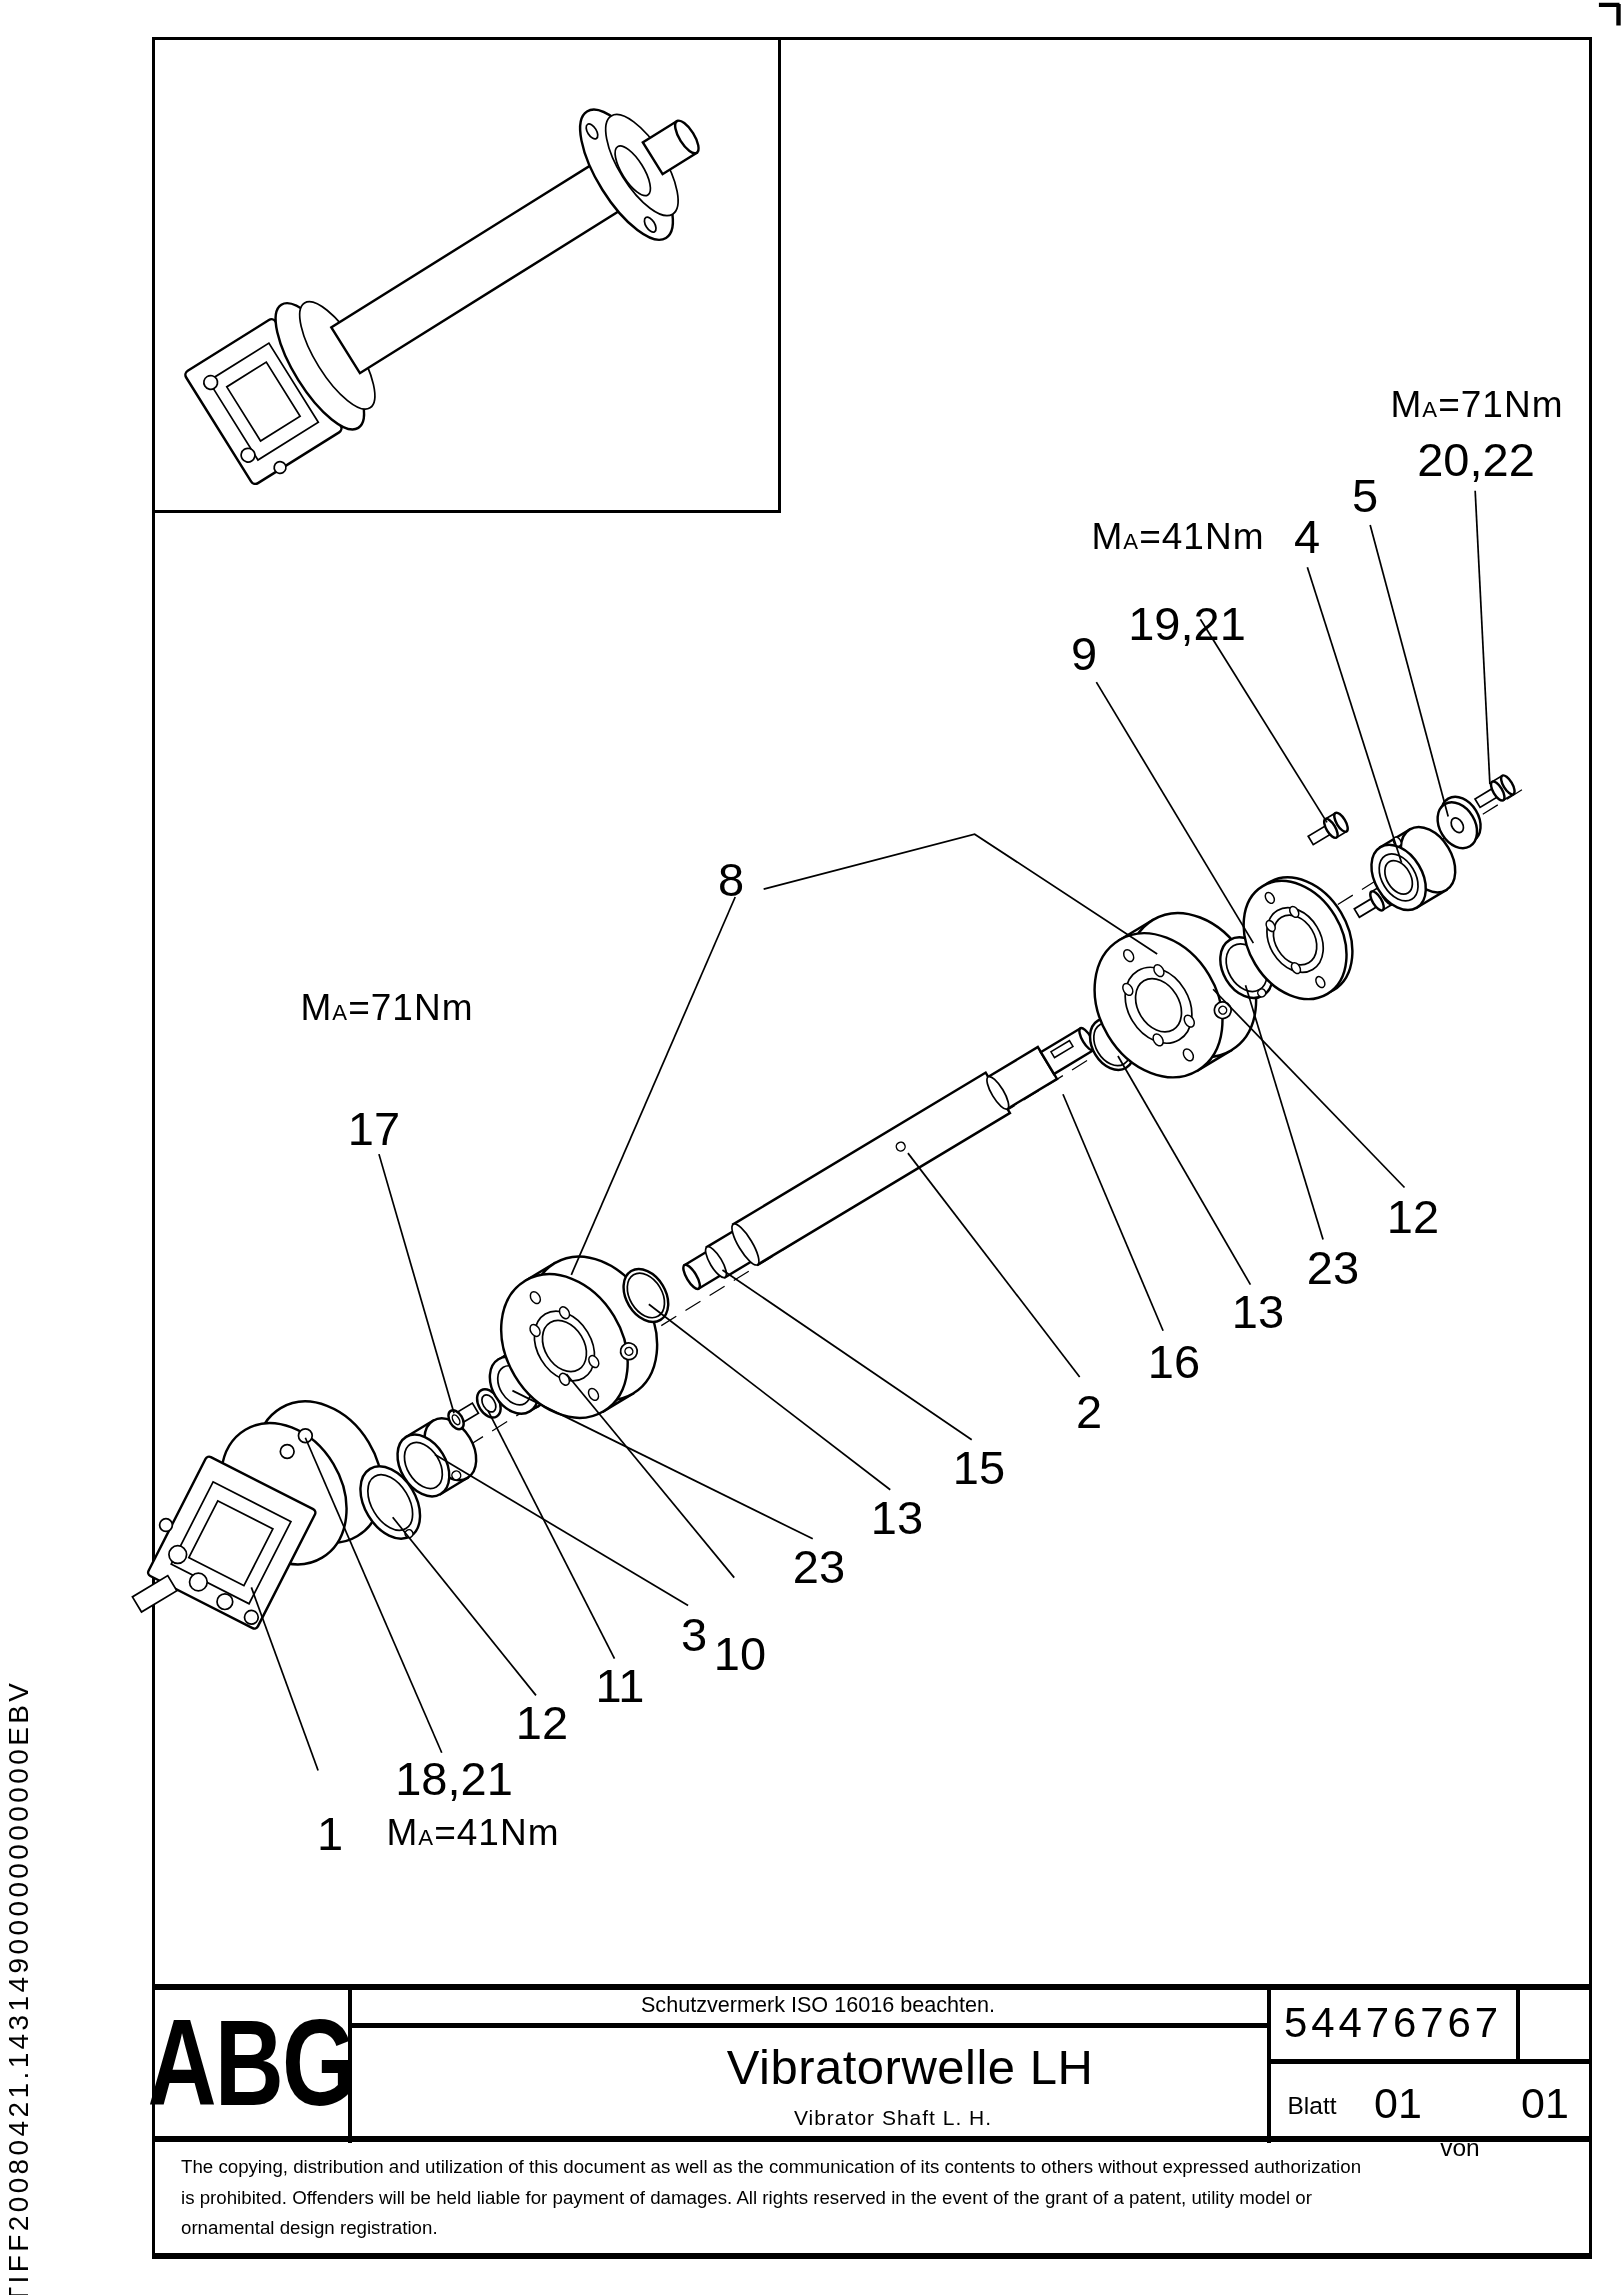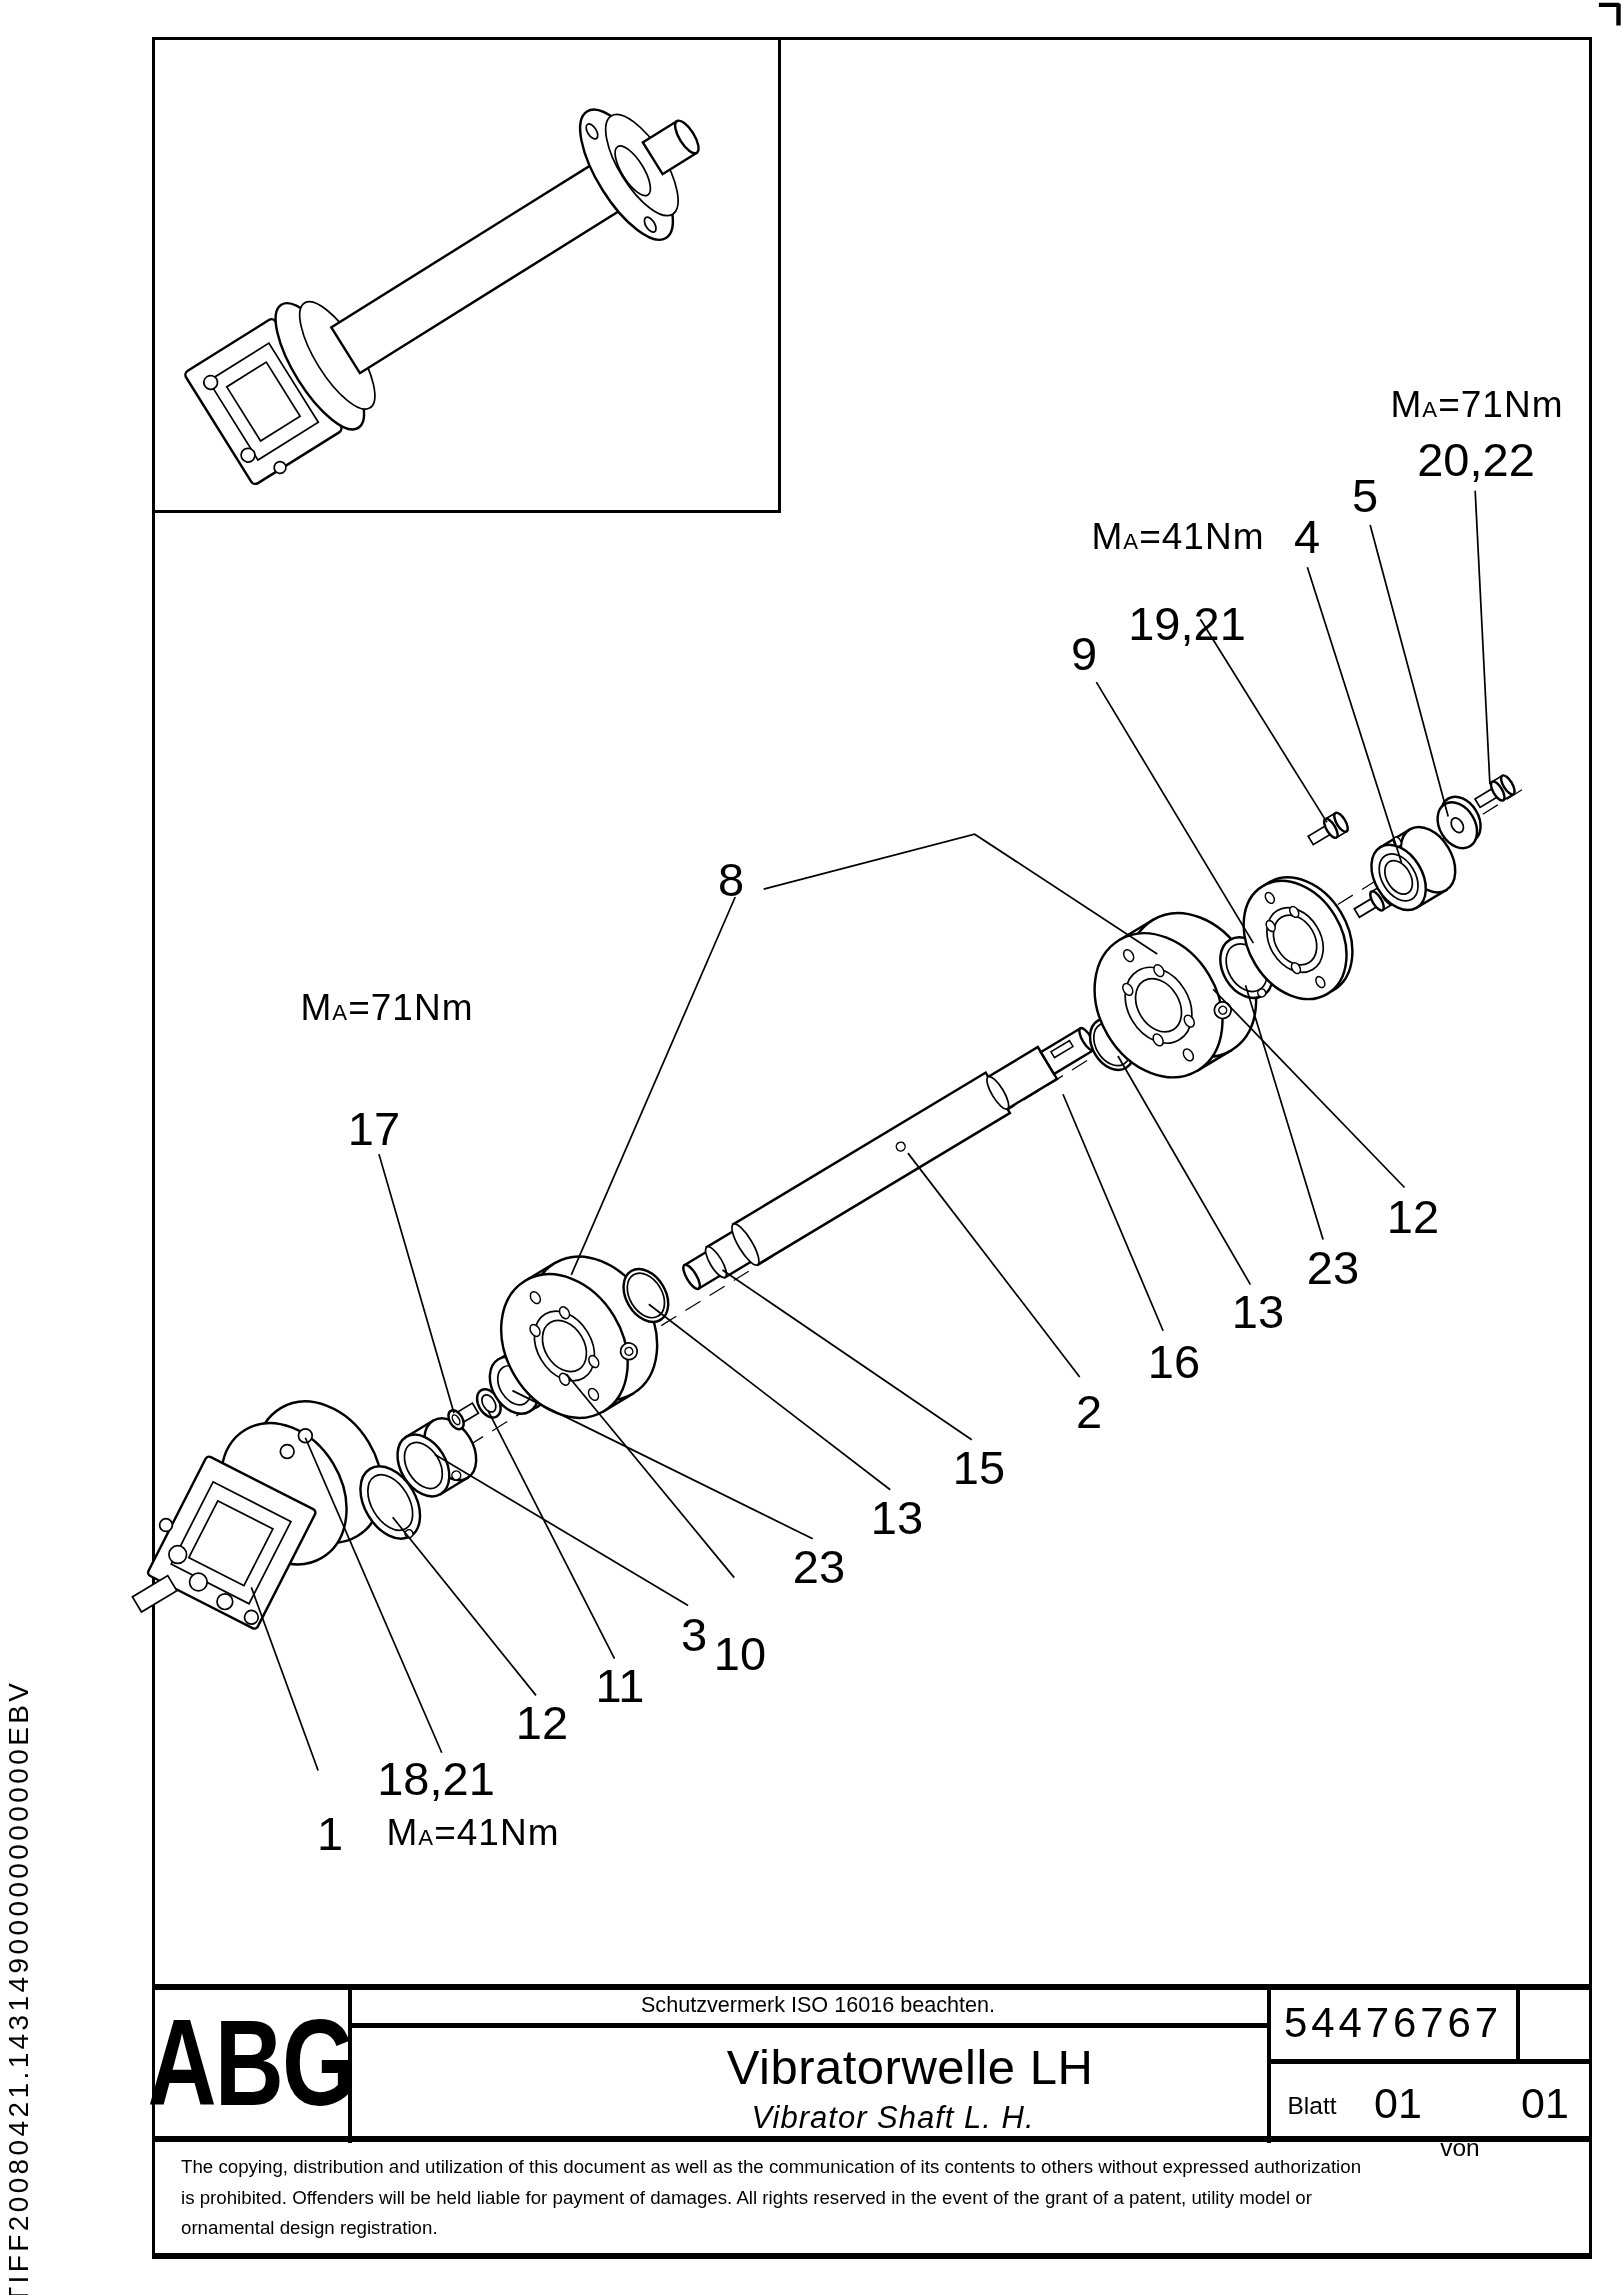--- a/index.html
+++ b/index.html
@@ -31,21 +31,21 @@
   }
   .torque-label .sub{font-size:0.6em;}
   
   .tb-text{position:absolute;transform:translate(-50%,-50%);white-space:nowrap;}
   .logo{
     font-size:104px;font-weight:bold;letter-spacing:-2px;
     transform:translate(-50%,-50%) scale(0.92,1.18);
   }
   .protection{font-size:21.6px;}
   .title-de{font-size:49px;letter-spacing:0.5px;margin-left:20px;}
-  .title-en{font-size:31px;letter-spacing:1px;font-style:italic;}
+  .title-en{font-size:21px;letter-spacing:1px;}
   .doc-number{font-size:42px;letter-spacing:3.9px;}
   .small-cell{font-size:24.5px;}
   .big-cell{font-size:43px;}
   .legal-line{position:absolute;left:181px;font-size:18.7px;white-space:nowrap;transform:translateY(-50%);}
   .sidebar-text{
     position:absolute;left:2.9px;top:2304px;width:746px;
     transform:rotate(-90deg);transform-origin:0 0;
     font-size:28px;letter-spacing:3.4px;white-space:nowrap;
   }
   .corner-mark{position:absolute;}
@@ -289,21 +289,21 @@
     <div class="part-label" style="left: 1258px; top: 1311px;">13</div>
     <div class="part-label" style="left: 1174px; top: 1361px;">16</div>
     <div class="part-label" style="left: 1089px; top: 1411px;">2</div>
     <div class="part-label" style="left: 979px; top: 1467px;">15</div>
     <div class="part-label" style="left: 897px; top: 1517px;">13</div>
     <div class="part-label" style="left: 819px; top: 1566px;">23</div>
     <div class="part-label" style="left: 740px; top: 1645px; margin-top: 8px;">10</div>
     <div class="part-label" style="left: 694px; top: 1634px;">3</div>
     <div class="part-label" style="left: 620px; top: 1685px;">11</div>
     <div class="part-label" style="left: 542px; top: 1722px;">12</div>
-    <div class="part-label" style="left: 436px; top: 1778px;">18,21</div>
+    <div class="part-label" style="left: 454px; top: 1778px;">18,21</div>
     <div class="part-label" style="left: 330px; top: 1833px;">1</div>
     <div class="torque-label" style="left: 387px; top: 1007px;"><span>M</span><span class="sub">A</span><span>=71Nm</span></div>
     <div class="torque-label" style="left: 1477px; top: 404px;"><span>M</span><span class="sub">A</span><span>=71Nm</span></div>
     <div class="torque-label" style="left: 1178px; top: 536px;"><span>M</span><span class="sub">A</span><span>=41Nm</span></div>
     <div class="torque-label" style="left: 473px; top: 1832px;"><span>M</span><span class="sub">A</span><span>=41Nm</span></div>
   </div>
 
 <div class="line" style="left:152px;top:1984px;width:1440px;height:6.4px;"></div>
 <div class="line" style="left:348px;top:2023px;width:922px;height:4.9px;"></div>
 <div class="line" style="left:1267px;top:2059px;width:325px;height:4.9px;"></div>

